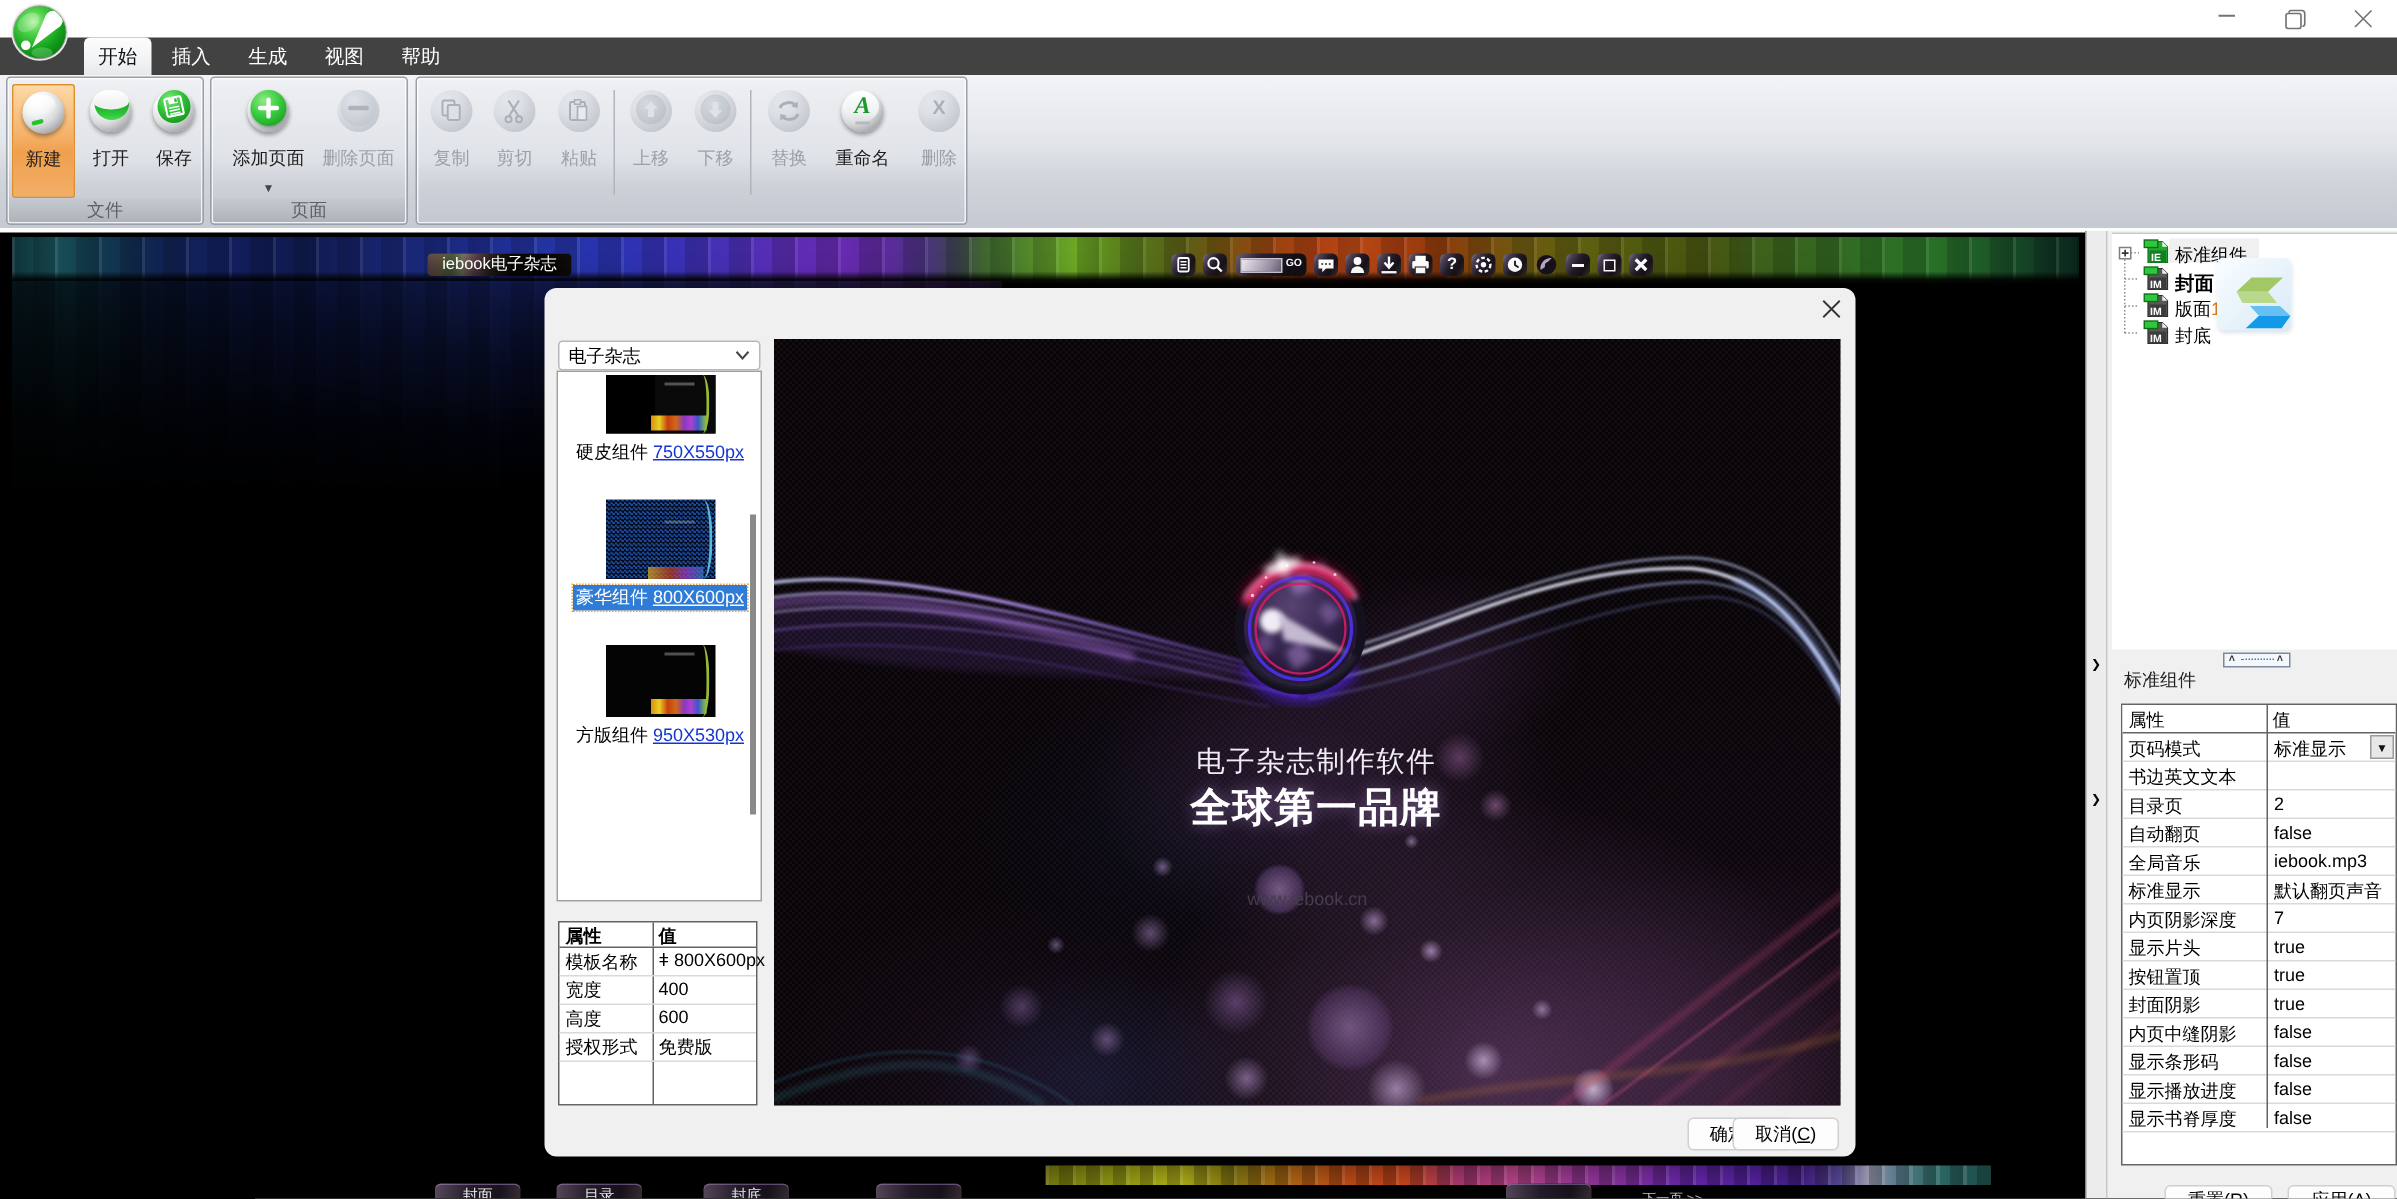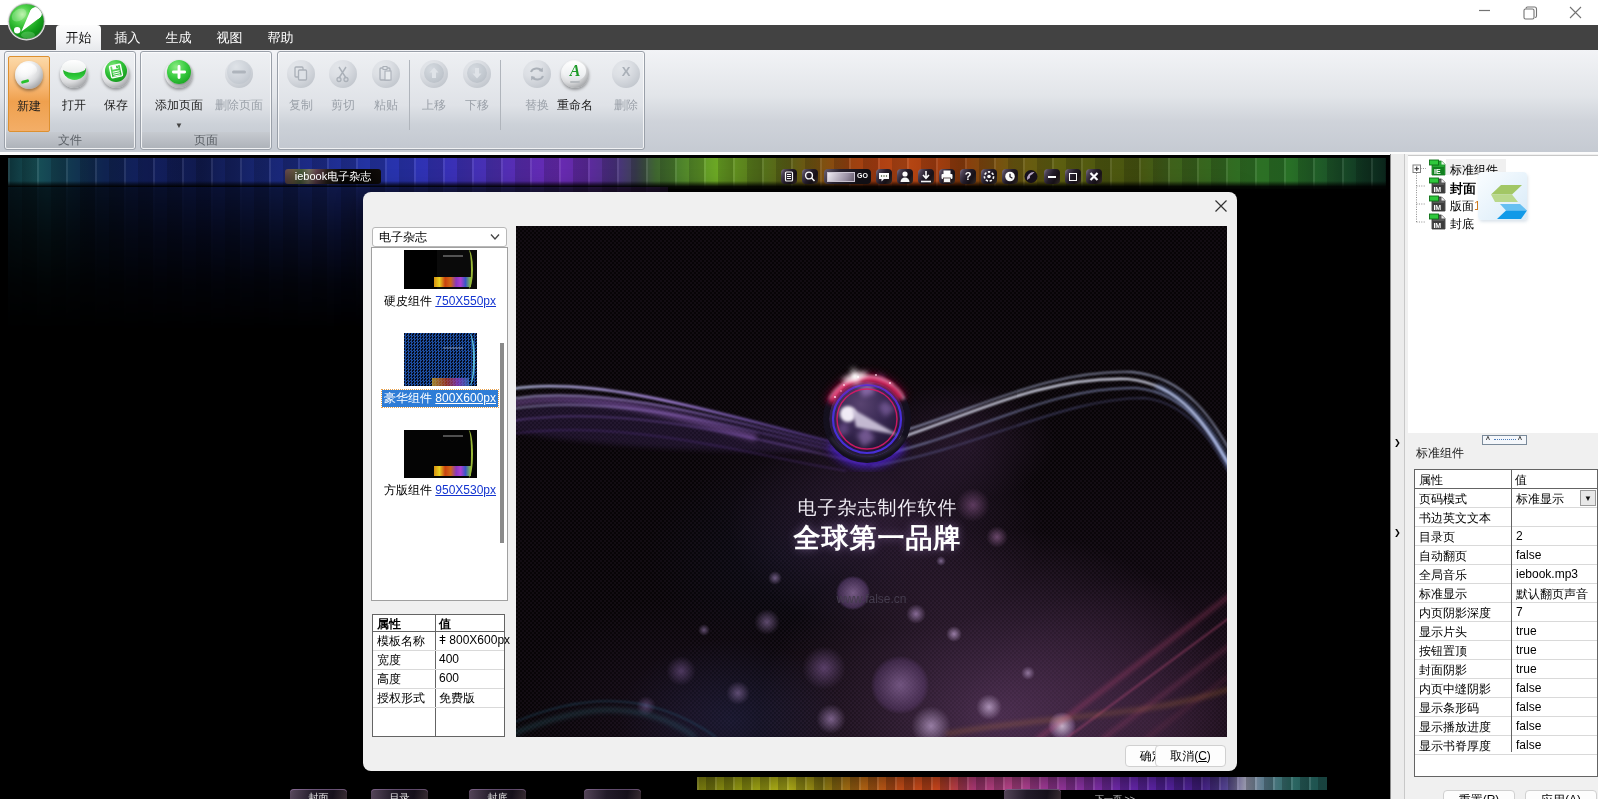--- a/index.html
+++ b/index.html
@@ -380,21 +380,21 @@
         <div class="ric">
             <div class="sph dis"></div>
             <div style="position:absolute;left:4px;top:3px;width:20px;height:20px;border-radius:50%;background:radial-gradient(circle at 7px 6px,#d4d9df,#c2c8cf 60%,#b4bac2 95%);"></div>
             <svg style="position:absolute;left:4px;top:3px;" width="20" height="20" viewBox="0 0 20 20">
               <path d="M10 15.5 L5.5 10.5 H8 V5 H12 V10.5 H14.5 Z" fill="#dfe3e8"></path>
             </svg>
           </div>
         <div class="rlb">下移</div>
       </div>
       <div class="vsep" style="left:222px;"></div>
-      <div class="rbtn dis" style="left:238px;">
+      <div class="rbtn dis" style="left:227px;">
         <div class="ric">
             <div class="sph dis"></div>
             <svg style="position:absolute;left:4px;top:4px;" width="20" height="20" viewBox="0 0 20 20">
               <path d="M4 8 a6 5 0 0 1 11 -1 M16 12 a6 5 0 0 1 -11 1" fill="none" stroke="#aab0b8" stroke-width="2"></path>
               <path d="M15.8 3.5 L15.8 8 L11.6 7 Z M4.2 16.5 L4.2 12 L8.4 13 Z" fill="#aab0b8"></path>
             </svg>
           </div>
         <div class="rlb">替换</div>
       </div>
       <div class="rbtn" style="left:269px;width:56px;">
@@ -724,19 +724,19 @@
           <circle cx="79" cy="26" r="0.9"></circle>
             <circle cx="93" cy="34" r="1"></circle>
             <circle cx="44" cy="42" r="0.7"></circle>
         </g>
         <ellipse cx="58" cy="28" rx="13" ry="3.6" fill="rgba(255,255,255,0.85)" filter="url(#bb3)" transform="rotate(-16 58 28)"></ellipse>
         <ellipse cx="58" cy="27" rx="4" ry="9" fill="rgba(255,255,255,0.5)" filter="url(#bb3)" transform="rotate(-16 58 27)"></ellipse>
         <circle cx="58" cy="27.5" r="2.2" fill="#fff" filter="url(#bb1)"></circle>
       </svg>
       <div id="pv-t1">电子杂志制作软件</div>
       <div id="pv-t2">全球第一品牌</div>
-      <div id="pv-wm">www.false.cn</div>
+      <div id="pv-wm">www.iebook.cn</div>
     </div>
     <div class="dbtn" style="left:750px;margin-left:12px;">确定(<span style="text-decoration:underline;">O</span>)</div>
     <div class="dbtn" style="left:792px;">取消(<span style="text-decoration:underline;">C</span>)</div>
   </div>
 
 </div>
 
 </body></html>

